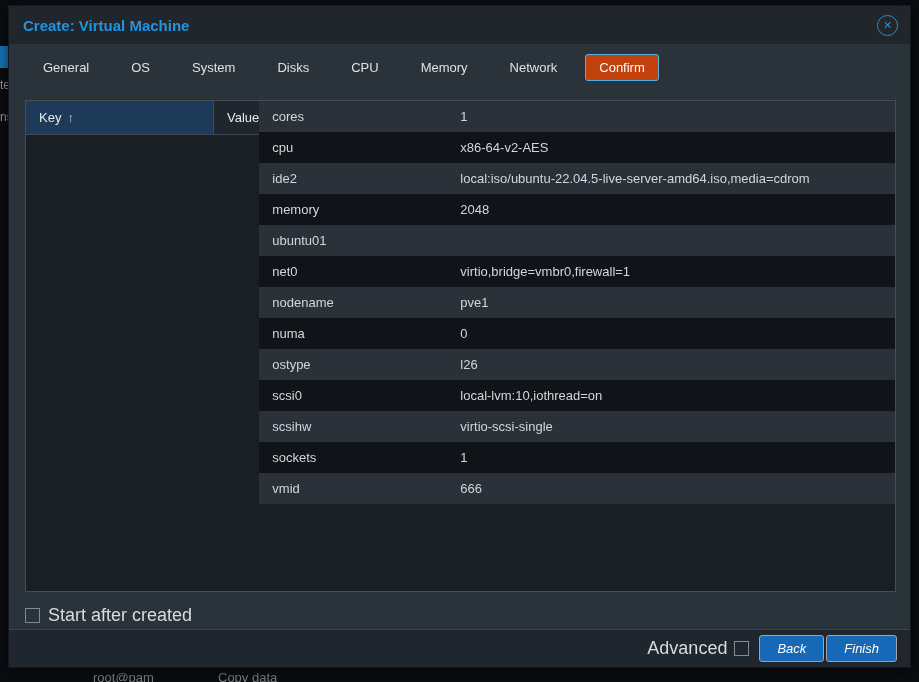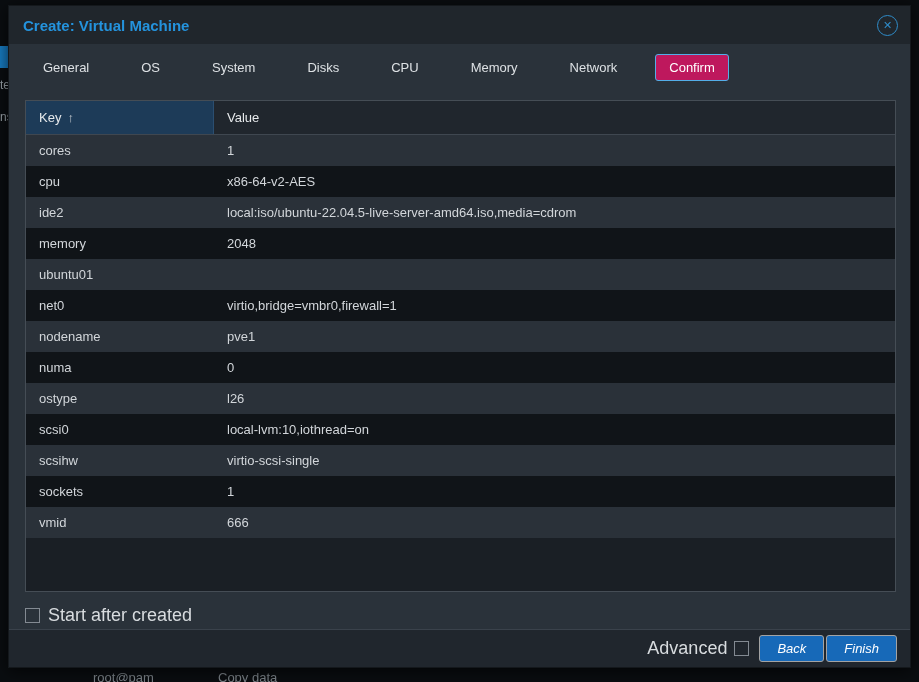--- a/index.html
+++ b/index.html
@@ -37,40 +37,40 @@
     width:21px; height:21px; border-radius:50%;
     border:1.5px solid #2f8cc9; color:#2f8cc9;
     display:flex; align-items:center; justify-content:center;
     font-size:11px; cursor:pointer; line-height:1;
   }
 
   
   .tabbar {
     height:46px; flex:none;
     display:flex; align-items:center;
-    padding-left:20px; gap:24px;
+    padding-left:20px; gap:14px;
   }
   .tab {
     color:#dde1e4; font-size:13px;
     padding:5px 13px; border:1px solid transparent; border-radius:3px;
     cursor:pointer; white-space:nowrap;
   }
   .tab.active {
-    background:#be185d;
+    background:#c2410c;
     border-color:#54aee8;
     color:#ffffff;
   }
 
   
   .panel { flex:1; padding:10px 14px 0 16px; overflow:hidden; }
 
   .grid {
     width:100%; height:492px;
     border:1px solid #454d55;
-    display:flex; flex-direction:column;
+    display:flex; flex-direction:row;
     background:#1a1f25;
     font-size:13px;
   }
   .grid-header {
     height:34px; flex:none;
     display:flex; align-items:stretch;
     background:#20262d;
     border-bottom:1px solid #3f4750;
     color:#e6e9eb;
   }

